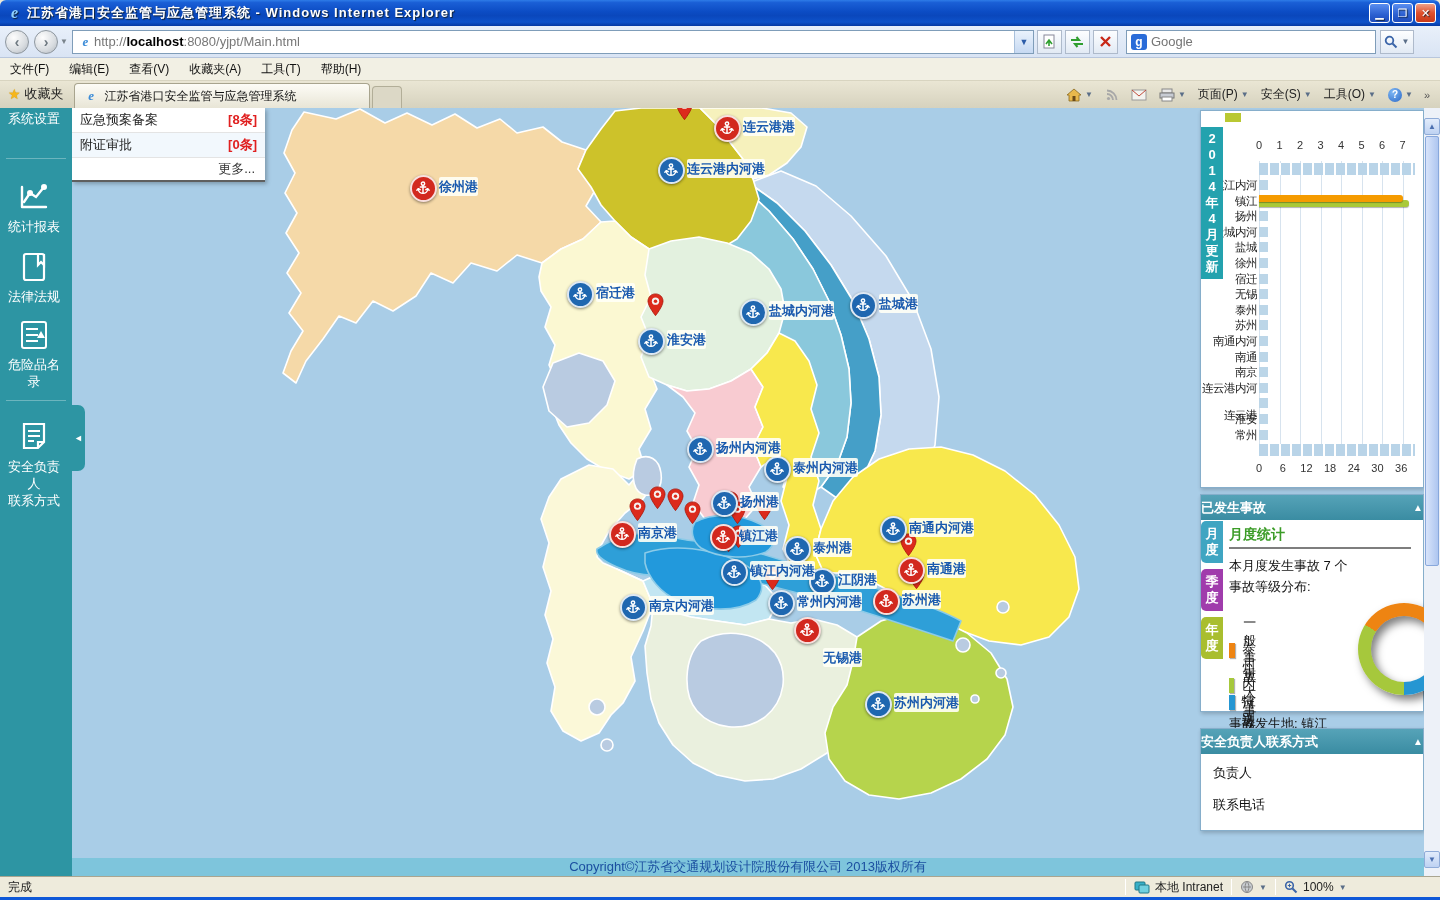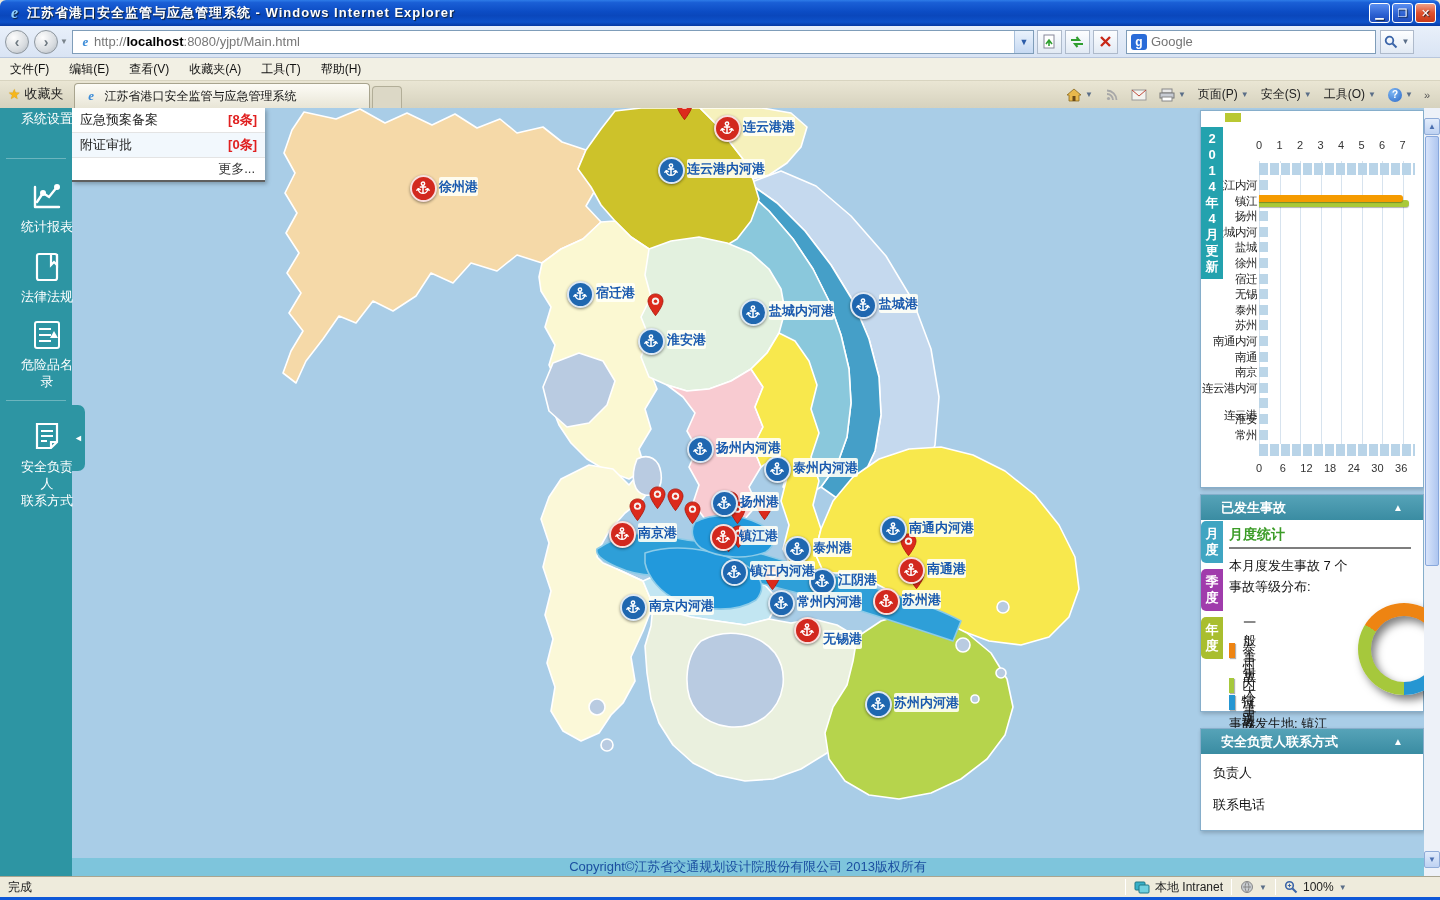--- a/index.html
+++ b/index.html
@@ -63,21 +63,21 @@
   .drop { font-size:8px; color:#5A6E88; }
   .help-circ { width:14px; height:14px; border-radius:50%; background:radial-gradient(circle at 35% 30%,#7FB8F4,#2A68C8);
     color:#fff; font-size:10px; font-weight:bold; display:flex; align-items:center; justify-content:center; }
   .chev { color:#555; font-size:11px; padding:0 4px; }
 
   
   .content { position:absolute; left:0; top:108px; width:1440px; height:768px; background:#A9CDE7; }
 
   .sidebar { position:absolute; left:0; top:0; width:72px; height:768px; background:#2D95A3; z-index:4;
     color:#fff; font-size:13px; }
-  .sb-item { position:absolute; left:17px; width:60px; text-align:center; }
+  .sb-item { position:absolute; left:4px; width:60px; text-align:center; }
   .sb-label { line-height:17px; }
   .sb-icon { margin:0 auto 4px; width:34px; height:34px; }
   .sb-div { position:absolute; left:6px; width:60px; border-top:1px solid rgba(255,255,255,.3); }
 
   .collapse-tab { position:absolute; left:72px; top:297px; width:13px; height:66px; background:#2D95A3;
     border-radius:0 7px 7px 0; z-index:4; color:#fff; font-size:9px;
     display:flex; align-items:center; justify-content:center; }
 
   .map { position:absolute; left:72px; top:0; width:1352px; height:768px; overflow:hidden; background:#A9CDE7; }
   .map svg.regions { position:absolute; left:0; top:0; }
@@ -96,21 +96,21 @@
     border:2px solid rgba(255,255,255,.85); box-shadow:0 1px 3px rgba(0,0,0,.45);
     display:flex; align-items:center; justify-content:center; z-index:6; }
   .port-label { position:absolute; background:rgba(255,255,246,.9); color:#1A5AAE; font-weight:bold;
     font-size:13px; padding:1px 0; border-radius:2px; white-space:nowrap; z-index:7; line-height:17px; }
   .map-pin { position:absolute; z-index:5; }
 
   
   .panel { position:absolute; left:1128px; width:224px; background:#fff; border:1px solid #86AECB;
     z-index:6; box-shadow:1px 2px 4px rgba(0,0,0,.2); }
   .panel-header { height:25px; background:linear-gradient(180deg,#56A3B8,#3A8CA2); color:#fff; font-weight:bold;
-    font-size:13px; display:flex; align-items:center; padding:0 20px; }
+    font-size:13px; display:flex; align-items:center; padding:0 0; }
   .panel-header .arr { margin-left:auto; font-size:10px; }
 
   #chartPanel { top:2px; height:378px; }
   .badge-v { position:absolute; left:0; top:16px; width:22px; background:#23A2AE; color:#fff;
     font-weight:bold; font-size:13px; padding:4px 0; z-index:2; }
   .badge-v div { text-align:center; line-height:16px; }
   .cut-legend { position:absolute; left:24px; top:2px; width:16px; height:9px; background:#B9C832; }
   .c-tick { position:absolute; font-size:11px; color:#333; transform:translateX(-50%); }
   .c-grid { position:absolute; width:1px; background:#D7E3EE; }
   .c-hatch { position:absolute; height:12px;
@@ -616,21 +616,21 @@
           <svg viewBox="0 0 24 24" width="16" height="16">
             <g fill="none" stroke="#fff" stroke-width="2.2" stroke-linecap="round">
               <circle cx="12" cy="5.5" r="2.5"></circle>
               <line x1="12" y1="8" x2="12" y2="19"></line>
               <path d="M5 13 C5 17.5 8.5 20 12 20 C15.5 20 19 17.5 19 13"></path>
               <path d="M5 13 L2.8 15.4 M5 13 L7.8 14.6 M19 13 L21.2 15.4 M19 13 L16.2 14.6"></path>
               <line x1="8" y1="10.5" x2="16" y2="10.5"></line>
             </g>
           </svg>
         </div>
-        <div class="port-label" style="left: 751px; top: 522px; font-family: Liberation Mono, monospace;">无锡港</div>
+        <div class="port-label" style="left: 751px; top: 540px;">无锡港</div>
         <div class="port-marker" style="left: 792.5px; top: 582.5px; background: rgb(31, 103, 176);">
           <svg viewBox="0 0 24 24" width="16" height="16">
             <g fill="none" stroke="#fff" stroke-width="2.2" stroke-linecap="round">
               <circle cx="12" cy="5.5" r="2.5"></circle>
               <line x1="12" y1="8" x2="12" y2="19"></line>
               <path d="M5 13 C5 17.5 8.5 20 12 20 C15.5 20 19 17.5 19 13"></path>
               <path d="M5 13 L2.8 15.4 M5 13 L7.8 14.6 M19 13 L21.2 15.4 M19 13 L16.2 14.6"></path>
               <line x1="8" y1="10.5" x2="16" y2="10.5"></line>
             </g>
           </svg>

